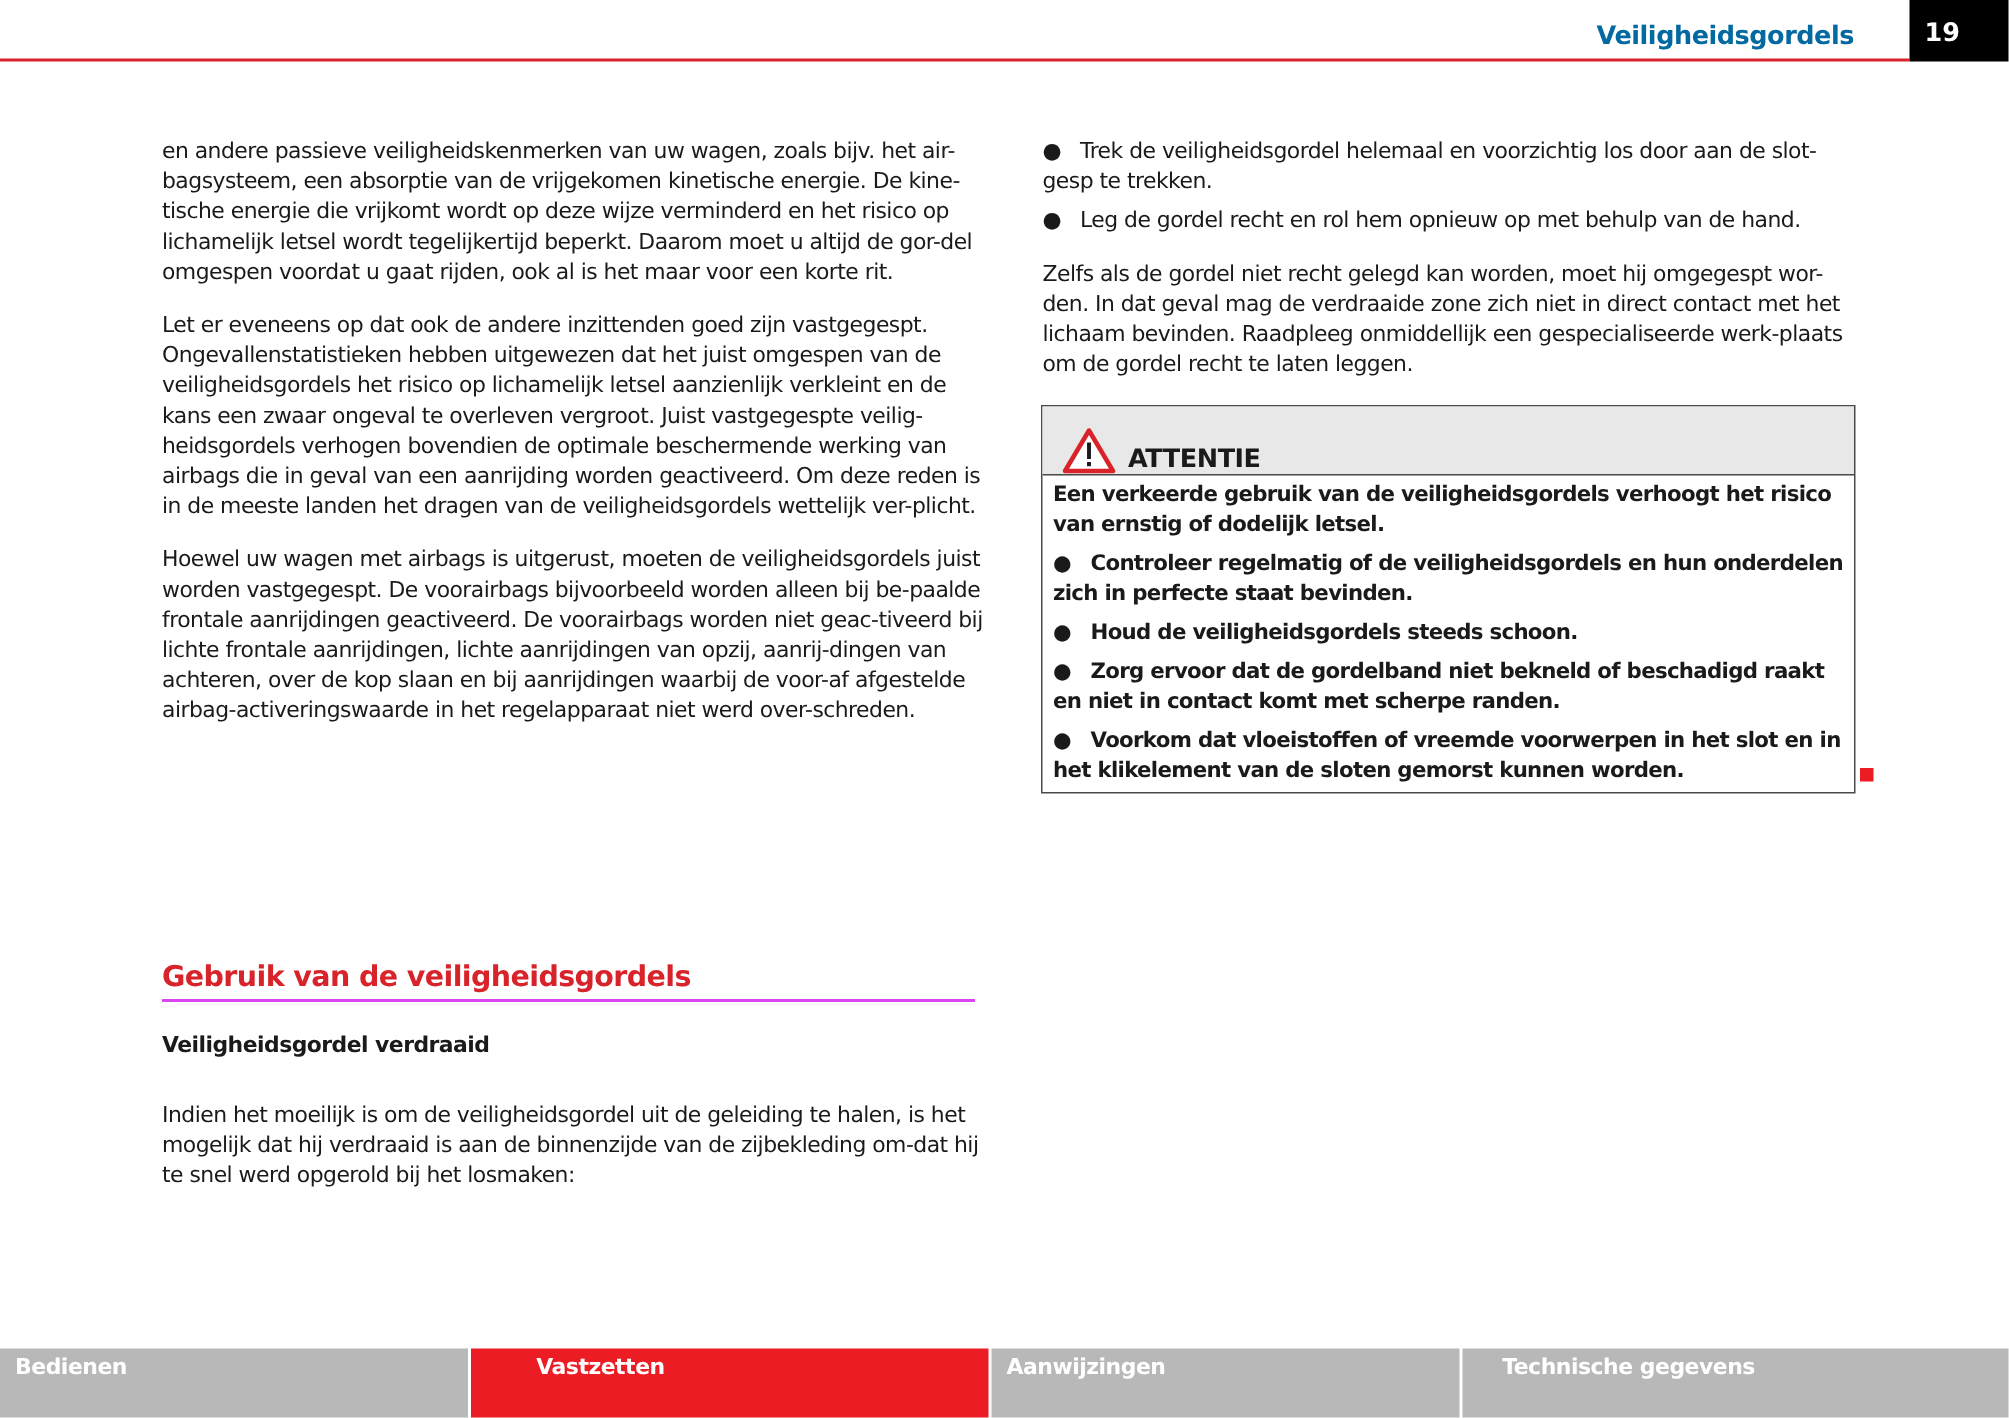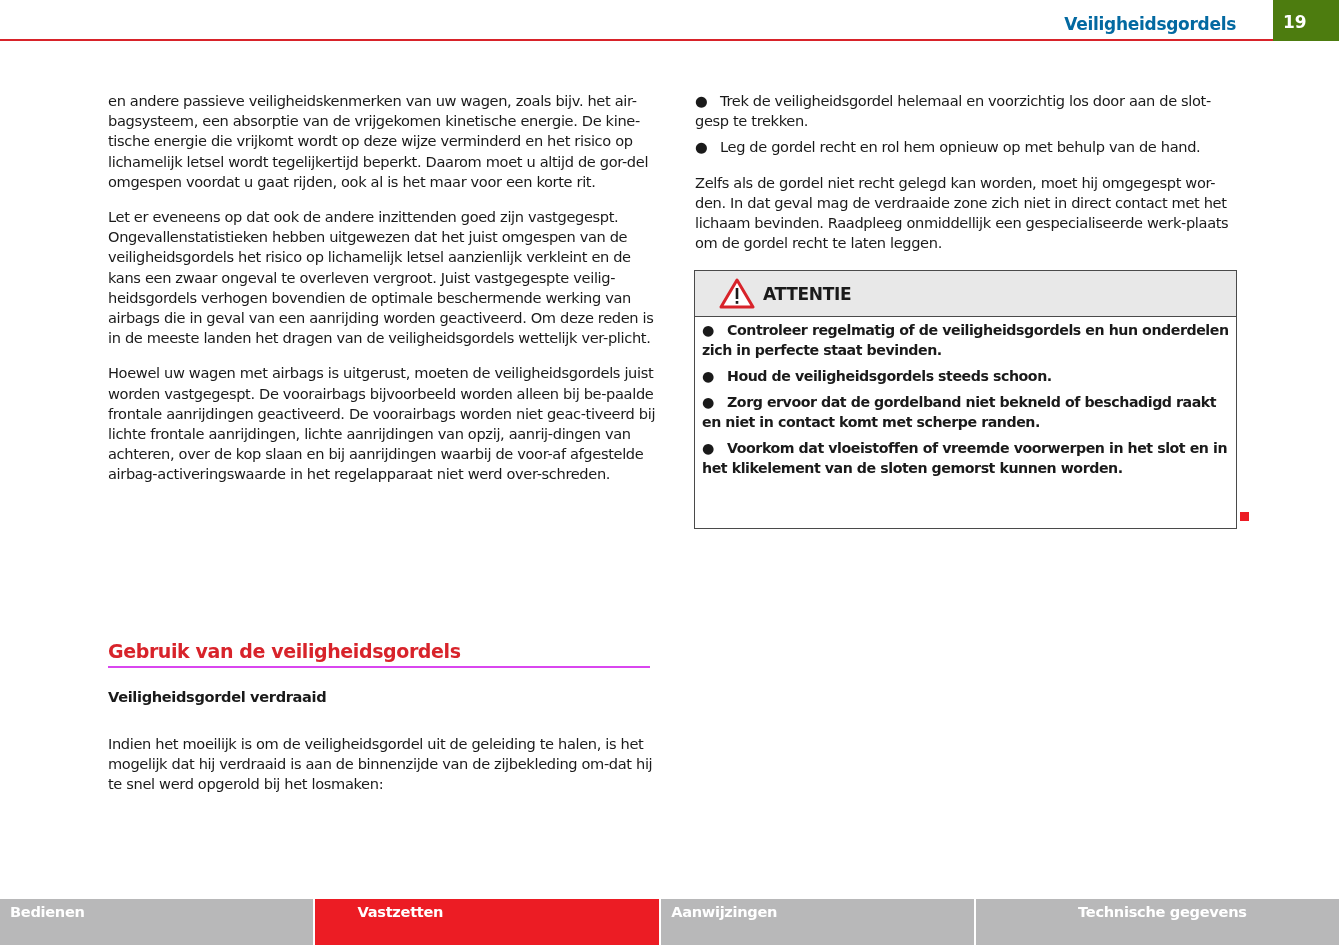--- a/index.html
+++ b/index.html
@@ -11,21 +11,21 @@
       position: absolute; left: 0; top: 39px; width: 1273px; height: 2px;
       background: #d8232a;
     }
     .header-title {
       position: absolute; right: 103px; top: 14px;
       font-family: "DejaVu Sans", sans-serif; font-weight: bold; font-size: 17px;
       color: #0369a1; letter-spacing: -0.3px;
     }
     .page-num {
       position: absolute; left: 1273px; top: 0; width: 66px; height: 41px;
-      background: #4d7c0f; color: #ffffff; font-weight: bold; font-size: 17px;
+      background: #000000; color: #ffffff; font-weight: bold; font-size: 17px;
       display: flex; align-items: center; padding-left: 10px; box-sizing: border-box;
       padding-top: 3px;
     }
     .col {
       position: absolute; top: 91px; font-size: 14.6px; line-height: 20.2px;
       letter-spacing: -0.35px;
     }
     .col-left { left: 108px; width: 550px; }
     .col-right { left: 695px; width: 545px; }
     p { margin: 0 0 15px 0; }
@@ -47,21 +47,21 @@
       font-size: 14.6px; line-height: 20.2px; letter-spacing: -0.35px;
     }
     .bullet { padding-left: 0; margin: 0 0 6px 0; }
     .bullet .dot { display: inline-block; width: 25px; }
     .warning-box {
       position: absolute; left: 694px; top: 270px; width: 543px; height: 259px;
       border: 1px solid #4a4a4a; box-sizing: border-box;
     }
     .warning-head {
       height: 46px; background: #e8e8e8; border-bottom: 1px solid #4a4a4a;
-      display: flex; align-items: center; padding-left: 24px; box-sizing: border-box;
+      display: flex; align-items: flex-end; padding-left: 13px; box-sizing: border-box;
     }
     .warning-head svg { width: 36px; height: 31px; }
     .warning-title {
       margin-left: 8px; font-weight: bold; font-size: 17px; letter-spacing: -0.3px;
     }
     .warning-body {
       padding: 3px 7px 0 7px; font-weight: bold; font-size: 14.2px;
       line-height: 20px; letter-spacing: -0.45px;
     }
     .warning-body p { margin: 0 0 6px 0; }
@@ -75,21 +75,21 @@
     }
     .footer-tab {
       height: 46px; box-sizing: border-box; padding-left: 43px; padding-top: 4px;
       color: #ffffff; font-weight: bold; font-size: 14.6px; letter-spacing: -0.3px;
       background: #b8b8b9; margin-right: 2px;
     }
     .footer-tab.active { background: #ec1c24; }
     .footer-tab.t1 { width: 352px; }
     .footer-tab.t2 { width: 320px; padding-left: 10px; }
     .footer-tab.t3 { width: 320px; padding-left: 10px; }
-    .footer-tab.t4 { width: 372px; padding-left: 10px; margin-right: 0; text-align: center; }
+    .footer-tab.t4 { width: 372px; padding-left: 26px; margin-right: 0; }
   </style>
 </head>
 <body>
 
 <div class="header-rule"></div>
 <div class="header-title">Veiligheidsgordels</div>
 <div class="page-num">19</div>
 
 <div class="col col-left">
   <p>en andere passieve veiligheidskenmerken van uw wagen, zoals bijv. het air-bagsysteem, een absorptie van de vrijgekomen kinetische energie. De kine-tische energie die vrijkomt wordt op deze wijze verminderd en het risico op lichamelijk letsel wordt tegelijkertijd beperkt. Daarom moet u altijd de gor-del omgespen voordat u gaat rijden, ook al is het maar voor een korte rit.</p>
@@ -110,20 +110,21 @@
 <div class="warning-box">
   <div class="warning-head">
     <svg viewBox="0 0 36 31">
       <path d="M18 2 L34 29 L2 29 Z" fill="#ffffff" stroke="#d8232a" stroke-width="3" stroke-linejoin="round"></path>
       <rect x="16.7" y="10" width="2.6" height="11" fill="#1a1a1a"></rect>
       <rect x="16.7" y="23" width="2.6" height="2.8" fill="#1a1a1a"></rect>
     </svg>
     <span class="warning-title">ATTENTIE</span>
   </div>
   <div class="warning-body">
+    <p>Een verkeerde gebruik van de veiligheidsgordels verhoogt het risico van ernstig of dodelijk letsel.</p>
     <p class="bullet"><span class="dot">●</span><span>Controleer regelmatig of de veiligheidsgordels en hun onderdelen zich in perfecte staat bevinden.</span></p>
     <p class="bullet"><span class="dot">●</span><span>Houd de veiligheidsgordels steeds schoon.</span></p>
     <p class="bullet"><span class="dot">●</span><span>Zorg ervoor dat de gordelband niet bekneld of beschadigd raakt en niet in contact komt met scherpe randen.</span></p>
     <p class="bullet"><span class="dot">●</span><span>Voorkom dat vloeistoffen of vreemde voorwerpen in het slot en in het klikelement van de sloten gemorst kunnen worden.</span></p>
   </div>
 </div>
 <div class="warning-endmark"></div>
 
 <div class="footer">
   <div class="footer-tab t2">Bedienen</div>

